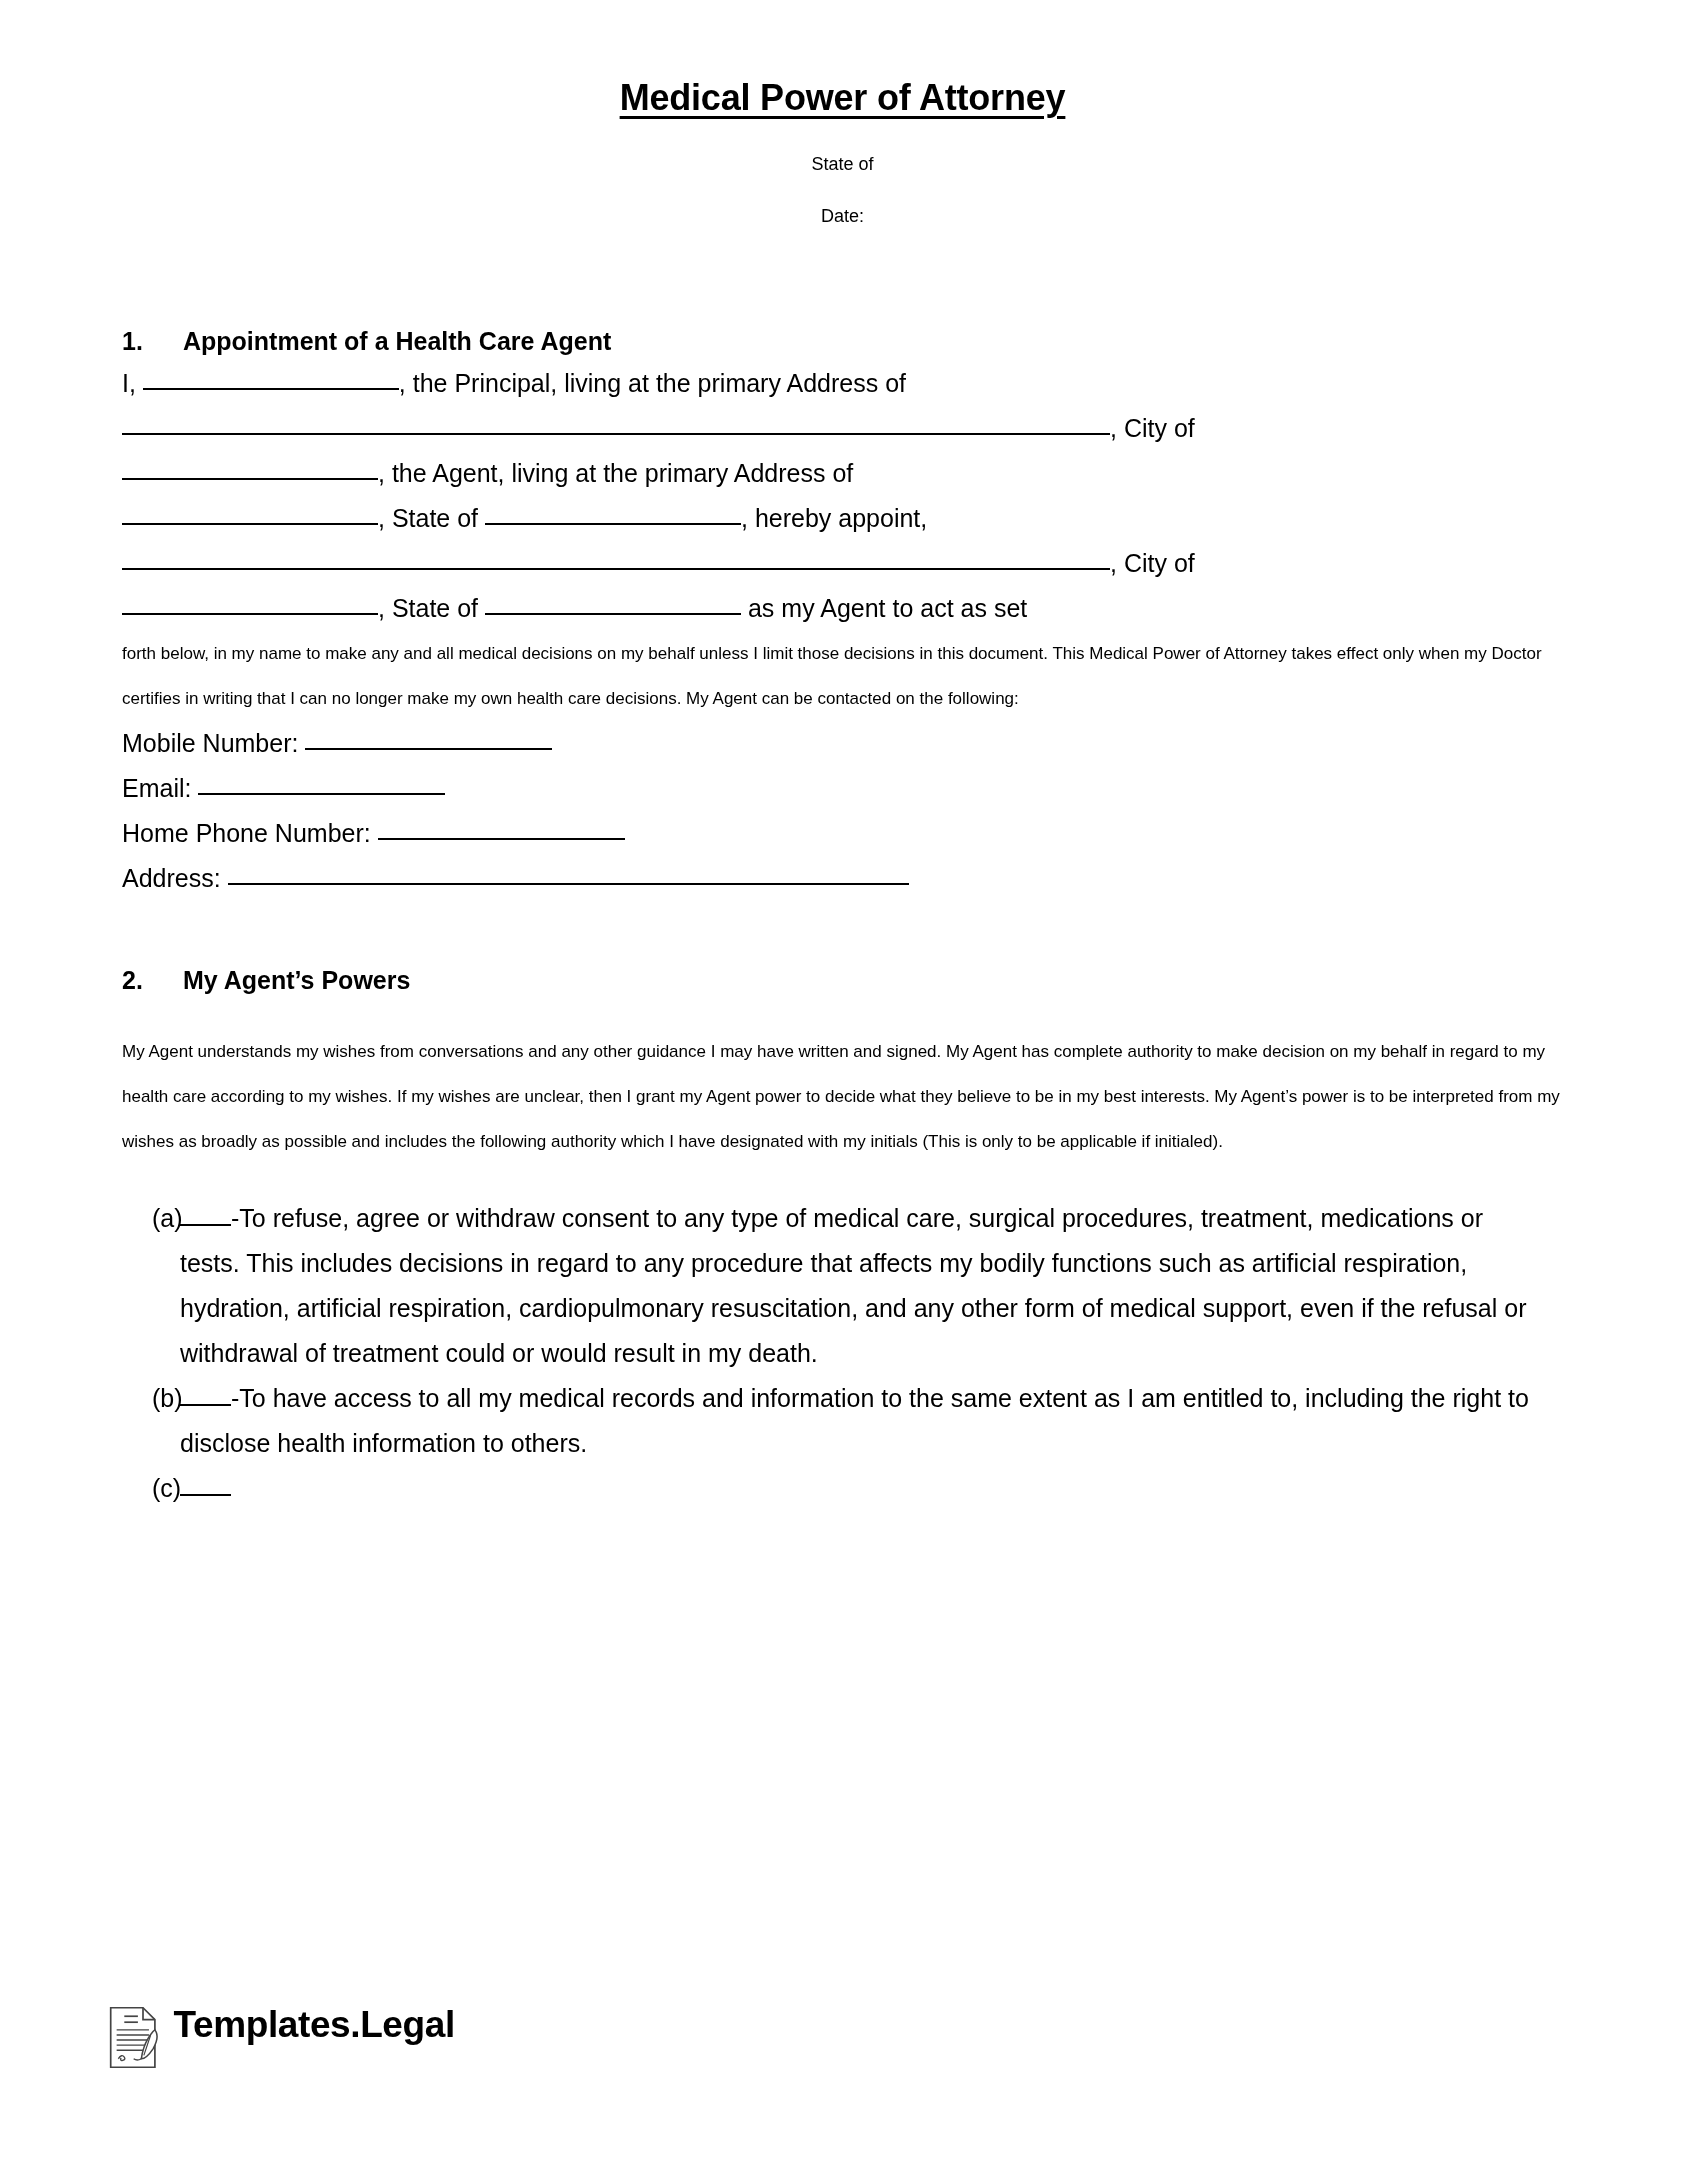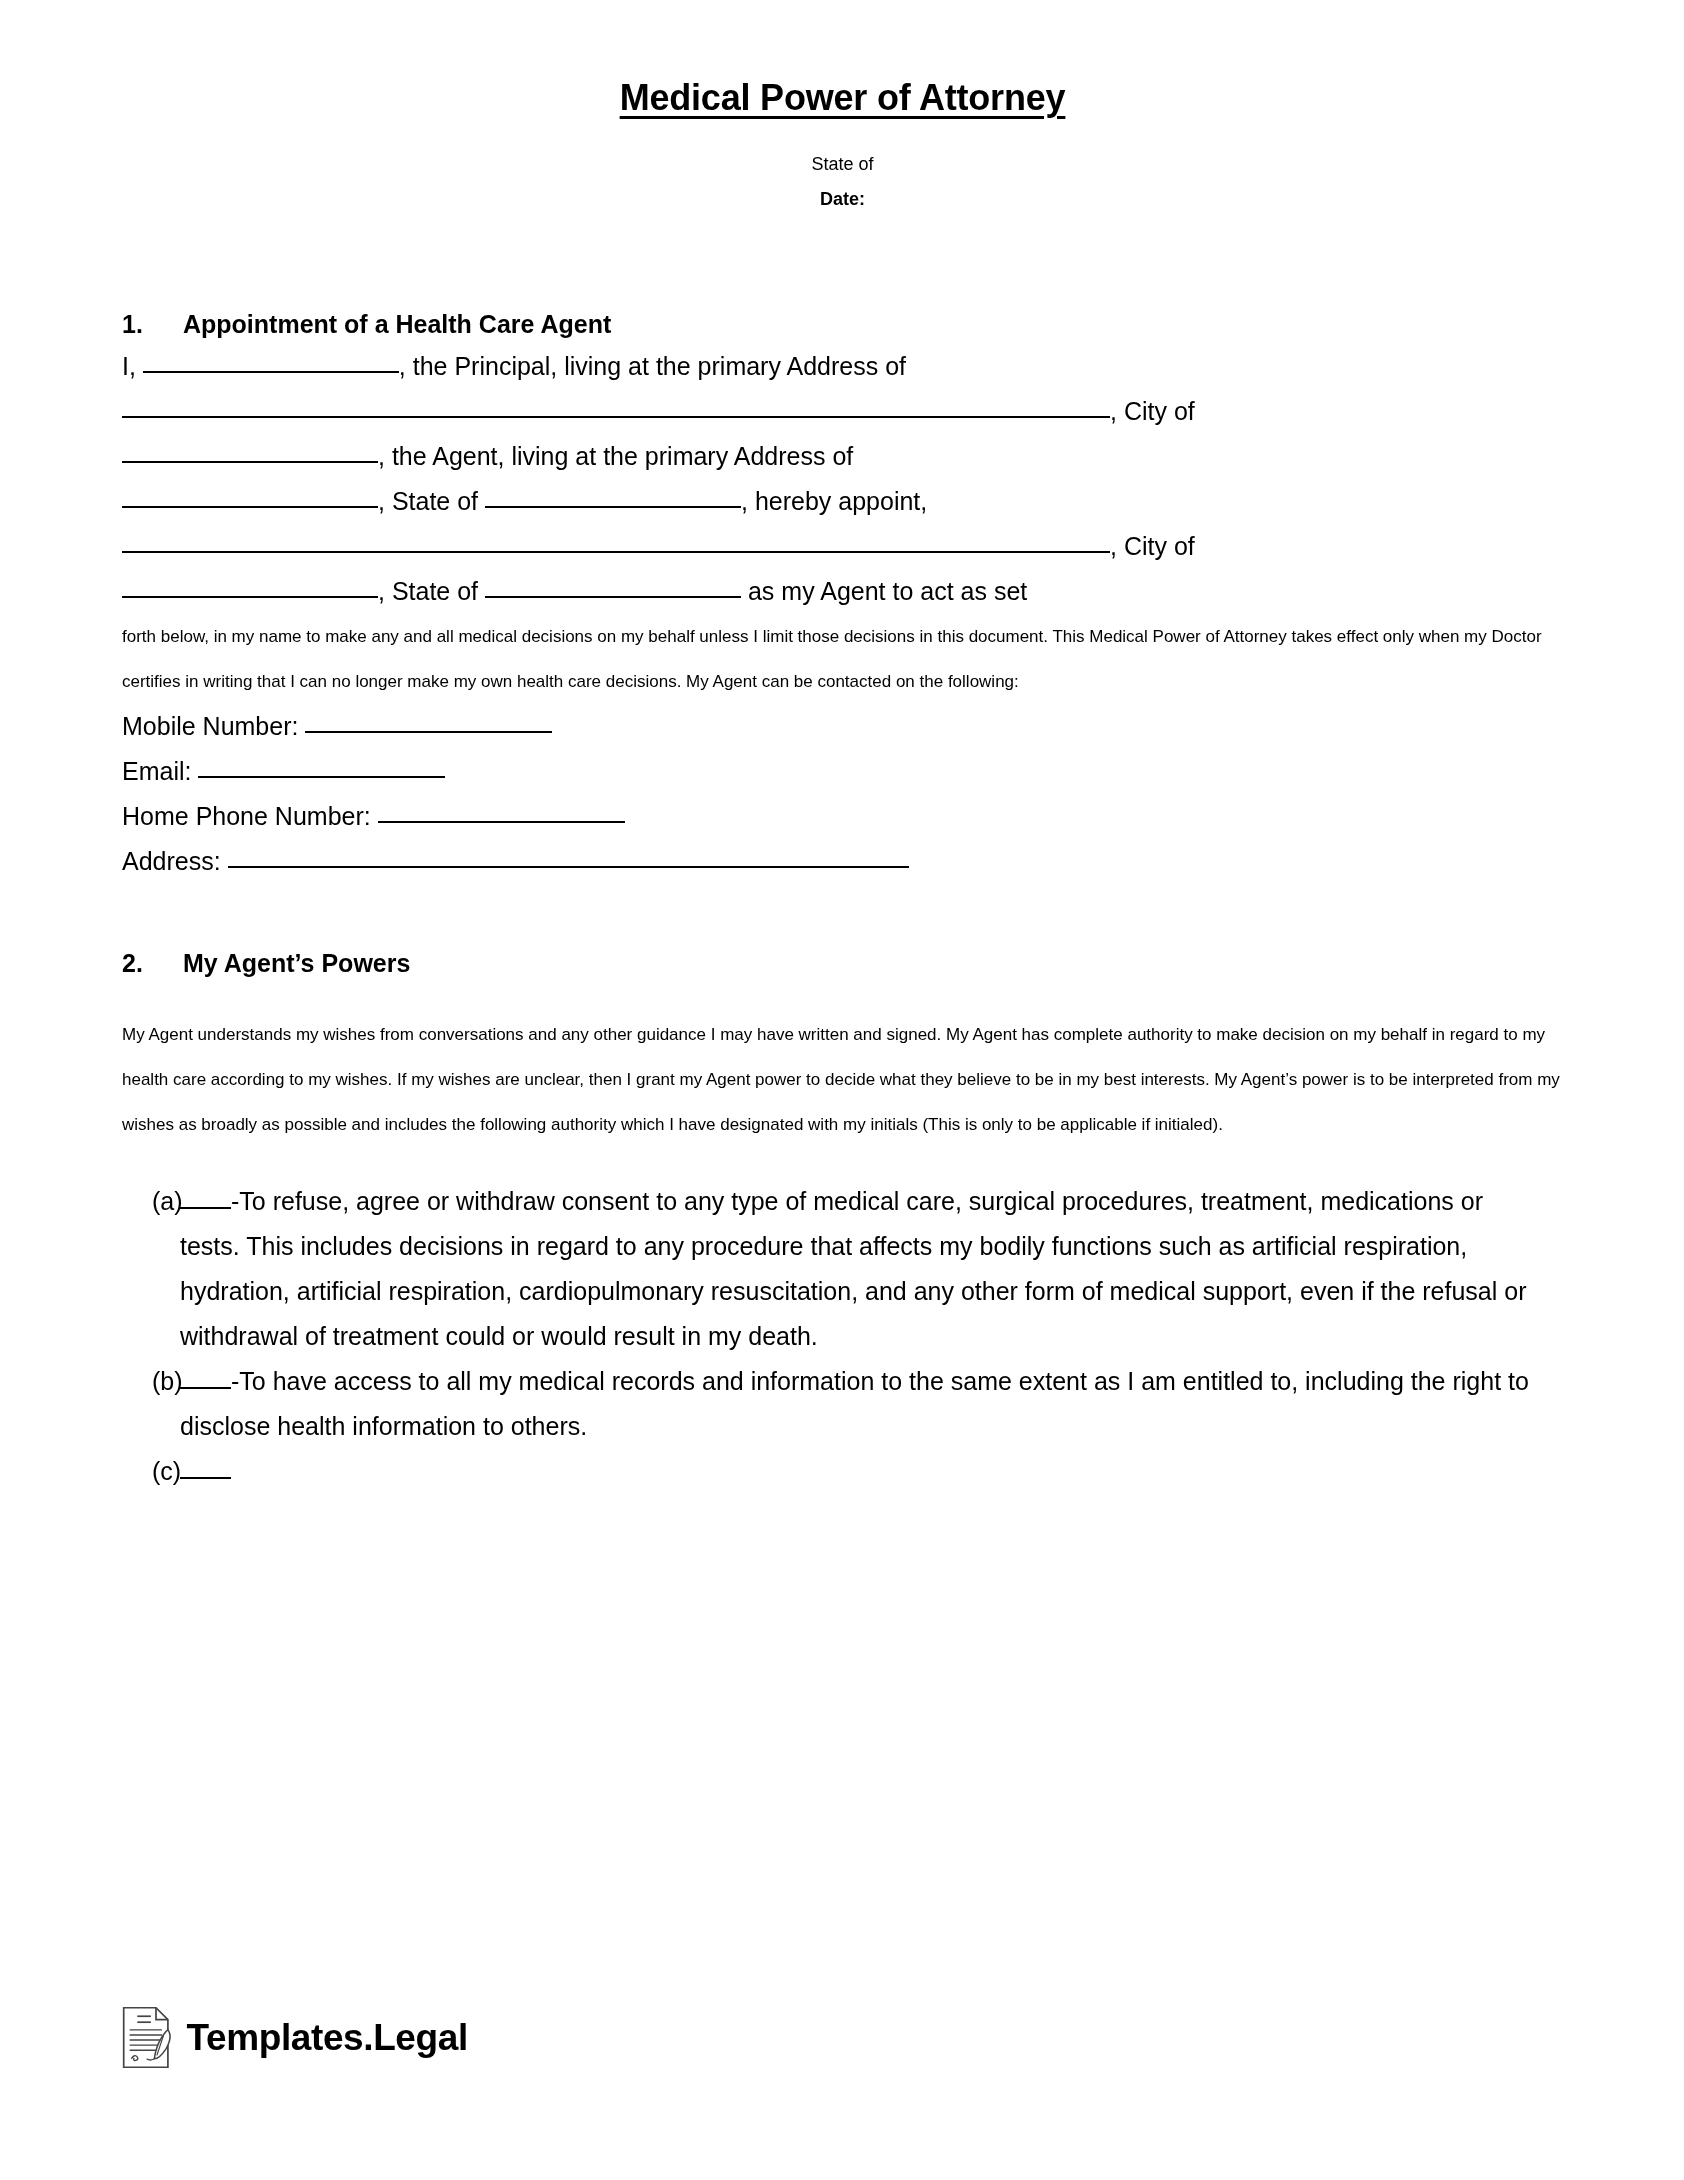--- a/index.html
+++ b/index.html
@@ -42,21 +42,21 @@
     text-decoration: underline;
     text-underline-offset: 6px;
     text-decoration-thickness: 3.4px;
   }
   .center-line {
     text-align: center;
     font-size: 18px;
     line-height: 1.0;
   }
   .state-line { margin-top: 37px; }
-  .date-line  { margin-top: 17px; font-weight: bold; }
+  .date-line  { margin-top: 34px; }
 
   
   .section-head {
     font-size: 25px;
     font-weight: bold;
     display: flex;
     align-items: baseline;
   }
   .section-num {
     width: 61px;
@@ -116,24 +116,23 @@
     box-sizing: border-box;
   }
   .list-text {
     flex: 1;
     padding-right: 19px;
   }
 
   
   .footer {
     position: absolute;
-    left: 122px;
+    left: 109px;
     bottom: 112px;
     display: flex;
-    align-items: center;
   }
   .logo-mark {
     width: 51px;
     height: 63px;
     flex: none;
     margin-right: 13.6px;
   }
   .logo-text {
     font-size: 37px;
     font-weight: bold;

